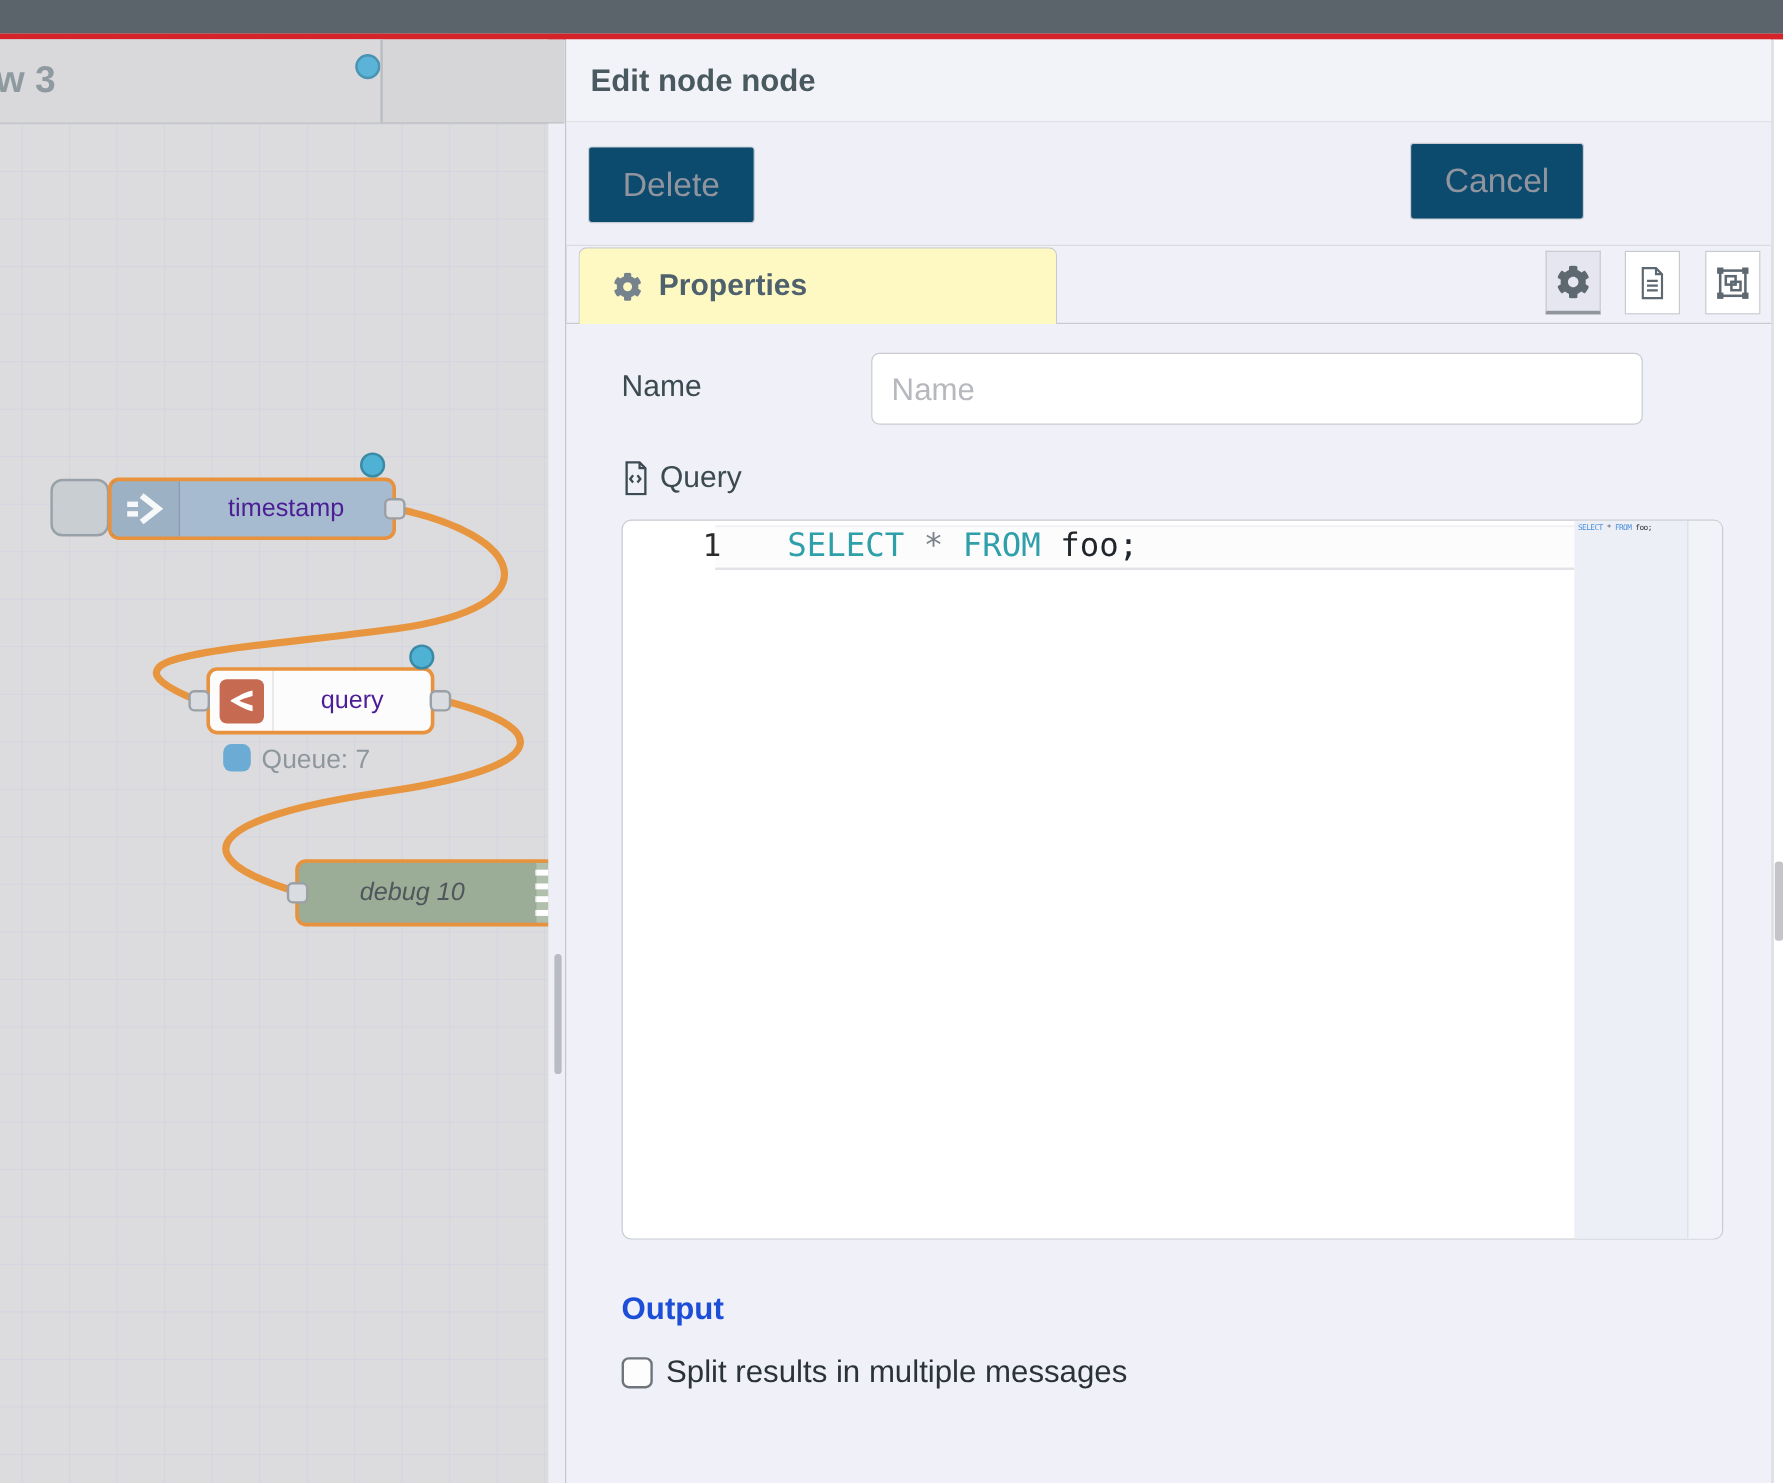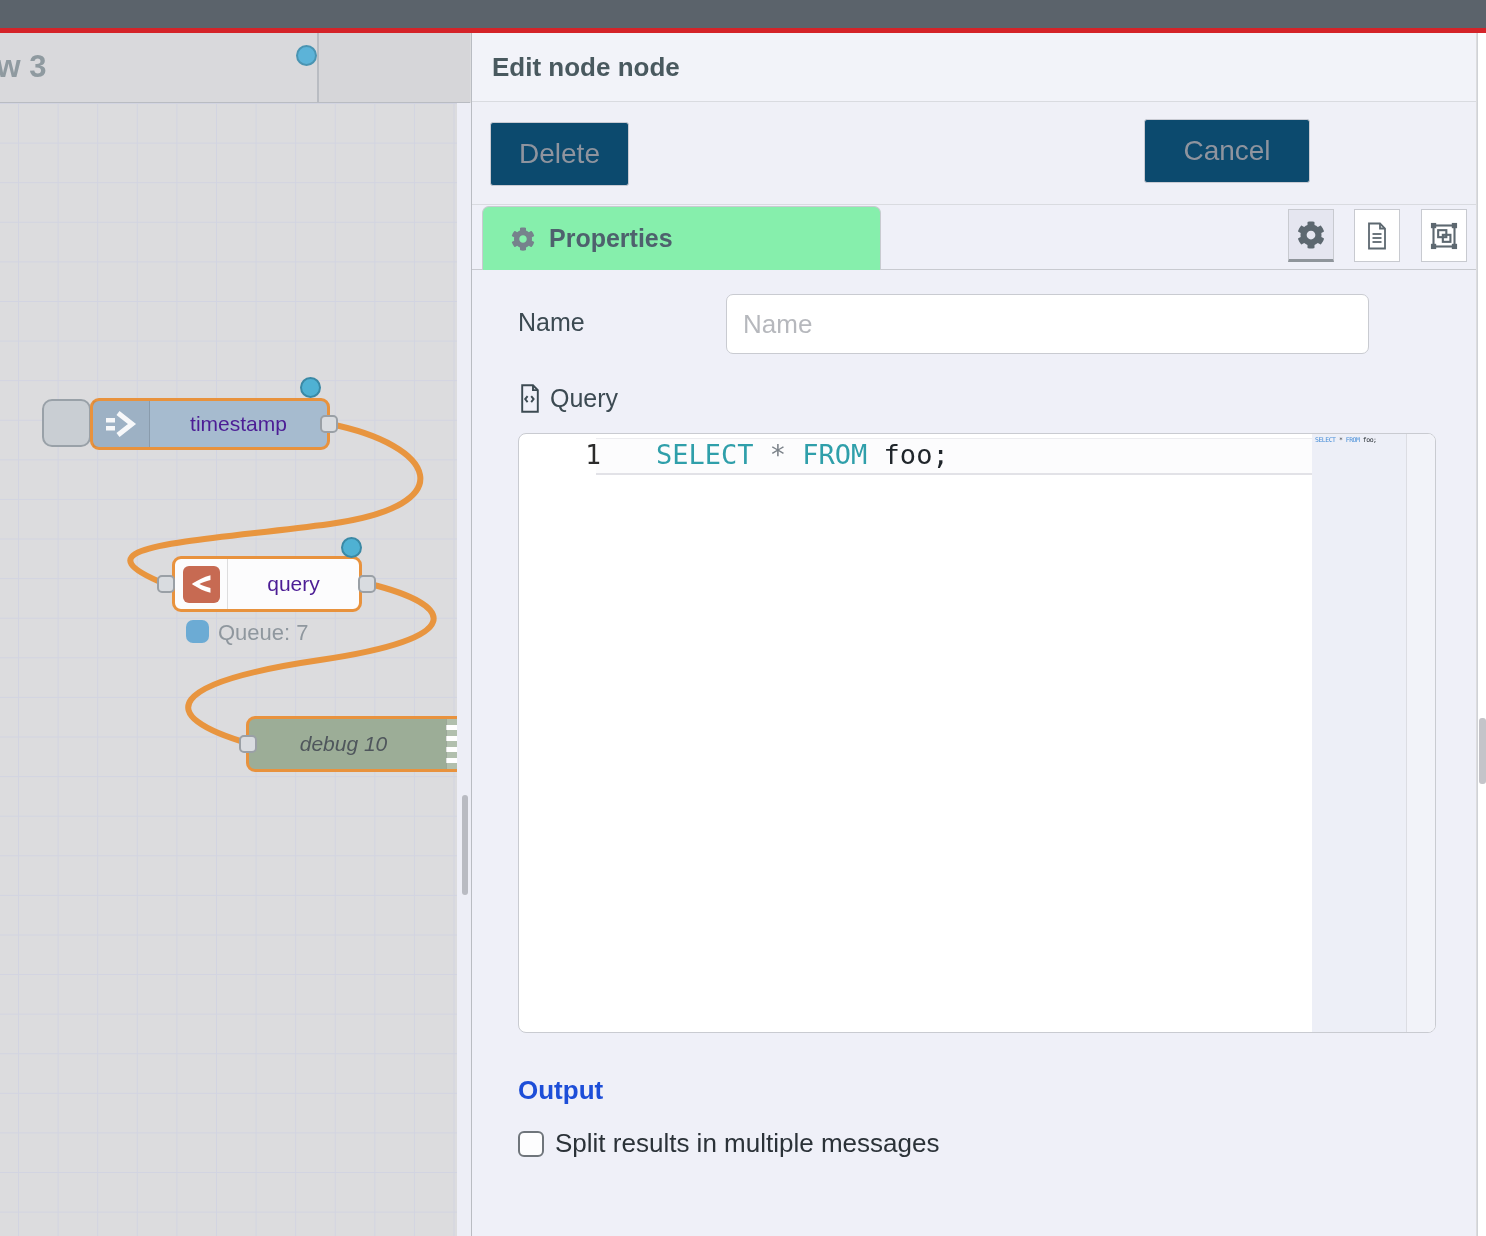--- a/index.html
+++ b/index.html
@@ -67,28 +67,28 @@
   .panel-header { position:absolute; left:0; top:0; width:100%; height:69px;
                   background:#f2f3f9; border-bottom:1px solid #d9dbe0; }
   .panel-title { position:absolute; left:20px; top:19px; font-size:26px; font-weight:bold;
                  color:#49595f; }
   .btn-row { position:absolute; left:0; top:69px; width:100%; height:103px;
              background:#eff0f7; border-bottom:1px solid #d9dbe0; }
   .btn { position:absolute; display:flex; align-items:center; justify-content:center;
          font-size:28px; border-radius:3px; cursor:default; }
   .btn-plain { background:#0c4a6e; border:1px solid #c9cbd3; color:#8f949e; }
   .btn-delete { left:18px; top:20px; width:139px; height:64px; }
-  .btn-cancel { left:672px; top:17px; width:166px; height:64px; }
+  .btn-cancel { left:703px; top:17px; width:145px; height:64px; }
   .btn-done { left:851px; top:17px; width:127px; height:64px; background:#8d1219;
               color:#f7f2f2; border:1px solid #7c0f15; }
 
   .tabs-row { position:absolute; left:0; top:172px; width:100%; height:65px;
               border-bottom:1px solid #c8cad0; }
   .props-tab { position:absolute; left:10px; top:1px; width:399px; height:64px;
-               background:#86efac; border:1px solid #c8cad0; border-bottom:none;
+               background:#fef9c3; border:1px solid #c8cad0; border-bottom:none;
                border-radius:7px 7px 0 0; display:flex; align-items:center; gap:14px;
                padding-left:28px; }
   .props-tab .gear { width:24px; height:24px; color:#76828c; }
   .props-tab-label { font-size:25px; font-weight:bold; color:#4e616d; }
   .mini-btn { position:absolute; top:4px; width:46px; height:53px; background:#ffffff;
               border:1px solid #c8cad0; display:flex; align-items:center; justify-content:center;
               color:#5d6870; }
   .mini-btn.selected { background:#e5e6f0; border-bottom:3px solid #8f959b; }
   .mini-btn svg { width:28px; height:28px; }
 

